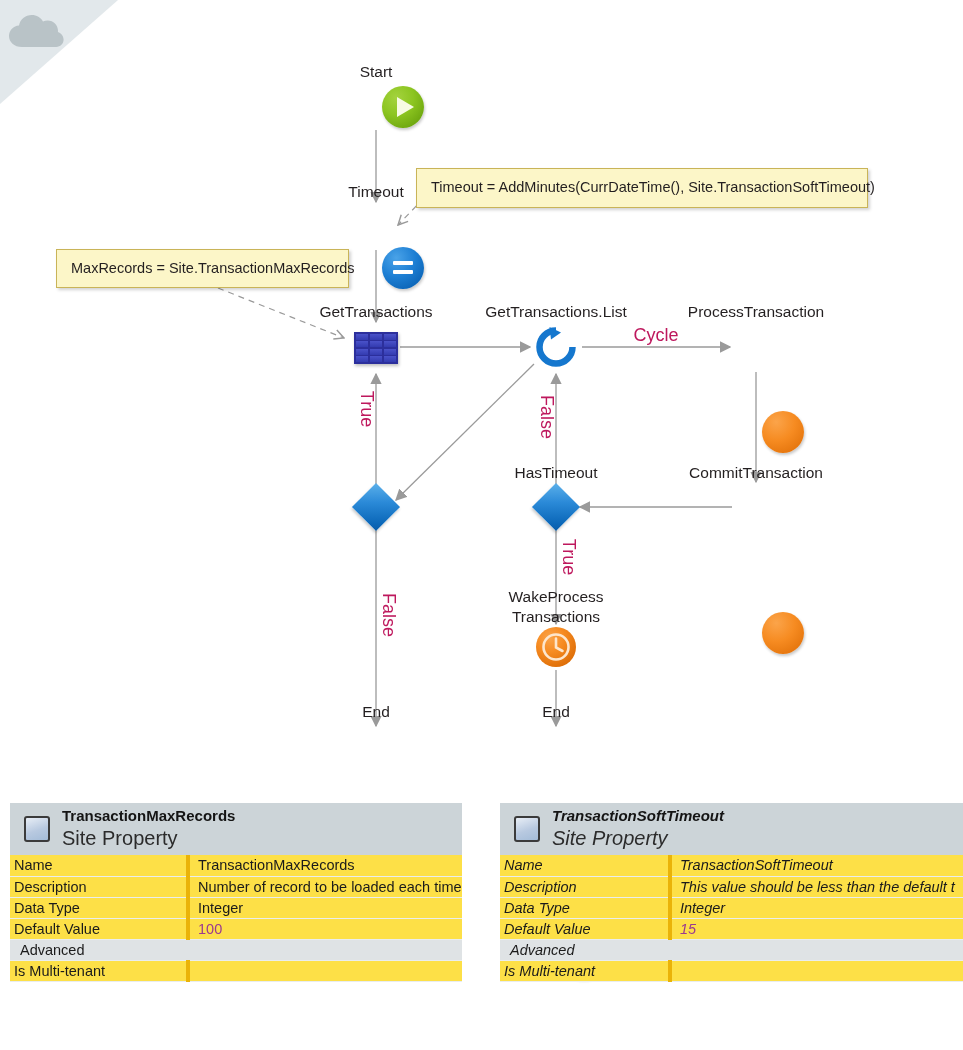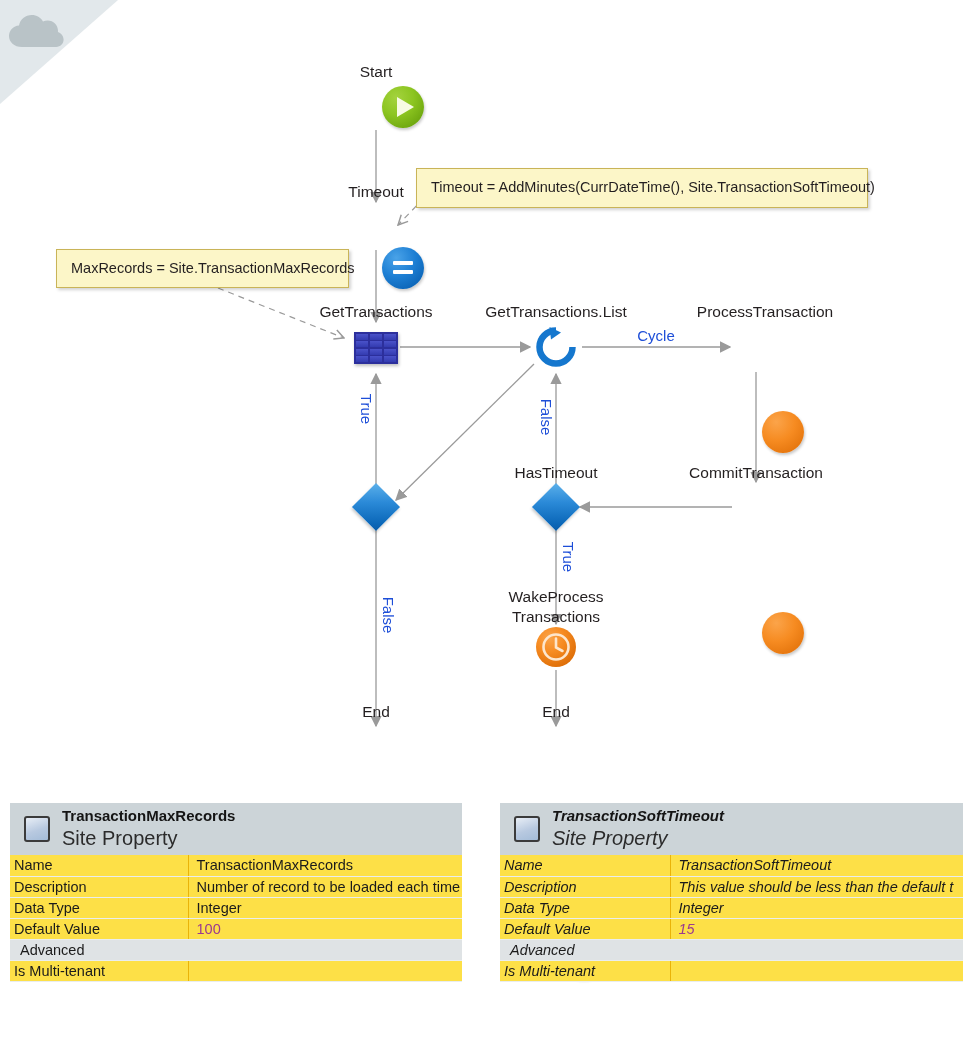--- a/index.html
+++ b/index.html
@@ -60,22 +60,22 @@
     font-size: 15.5px;
     color: #231f20;
     text-align: center;
     line-height: 20px;
   }
   .node-label.two-line { line-height: 20px; }
 
   .edge-label {
     position: absolute;
     transform: translate(-50%, -50%);
-    font-size: 15px;
-    color: #1d4ed8;
+    font-size: 18px;
+    color: #be185d;
     white-space: nowrap;
     text-align: center;
   }
   .edge-label.vert {
     writing-mode: vertical-rl;
     text-orientation: mixed;
   }
 
   
   .circle-node {
@@ -196,21 +196,21 @@
 
   .prop-table { width: 100%; border-collapse: collapse; table-layout: fixed; }
   .prop-table tr { height: 21px; }
   .prop-table td {
     padding: 0 0 0 4px;
     vertical-align: middle;
     border-bottom: 1px solid #e9edef;
     white-space: nowrap;
     overflow: hidden;
   }
-  .prop-table td.label-cell { border-right: 1px solid #eab308; }
+  .prop-table td.label-cell { border-right: 4px solid #eab308; }
   .prop-table tr.section-row td {
     background: #dfe3e5;
     border-right: none;
     padding-left: 10px;
   }
   .prop-table td.value-cell { padding-left: 8px; }
   .value-literal { color: #9b3a8f; }
 </style>
 </head>
 <body>
@@ -298,21 +298,21 @@
   </div>
 
   <div class="node-label" style="left:556px; top:290px;">GetTransactions.List</div>
   <div class="node loop-node" style="left:556px; top:335px;">
     <svg viewBox="0 0 46 46" width="46" height="46">
       <path d="M23 6.5 A16.5 16.5 0 1 0 39.5 23" fill="none" stroke="#1577ce" stroke-width="6.5" stroke-linecap="butt"></path>
       <path d="M16.5 3 L28 8.5 L18 15.5 Z" fill="#1577ce"></path>
     </svg>
   </div>
 
-  <div class="node-label" style="left:756px; top:290px;margin-left:9px;">ProcessTransaction</div>
+  <div class="node-label" style="left:756px; top:290px;">ProcessTransaction</div>
   <div class="node circle-node orange-circle" style="left:756px; top:336px;"></div>
 
   <div class="edge-label" style="left:656px; top:323px;">Cycle</div>
 
   <div class="edge-label vert" style="left:366px; top:397px;">True</div>
 
   <div class="edge-label vert" style="left:546px; top:405px;">False</div>
 
   <div class="node diamond-node" style="left:376px; top:495px;"></div>
 

